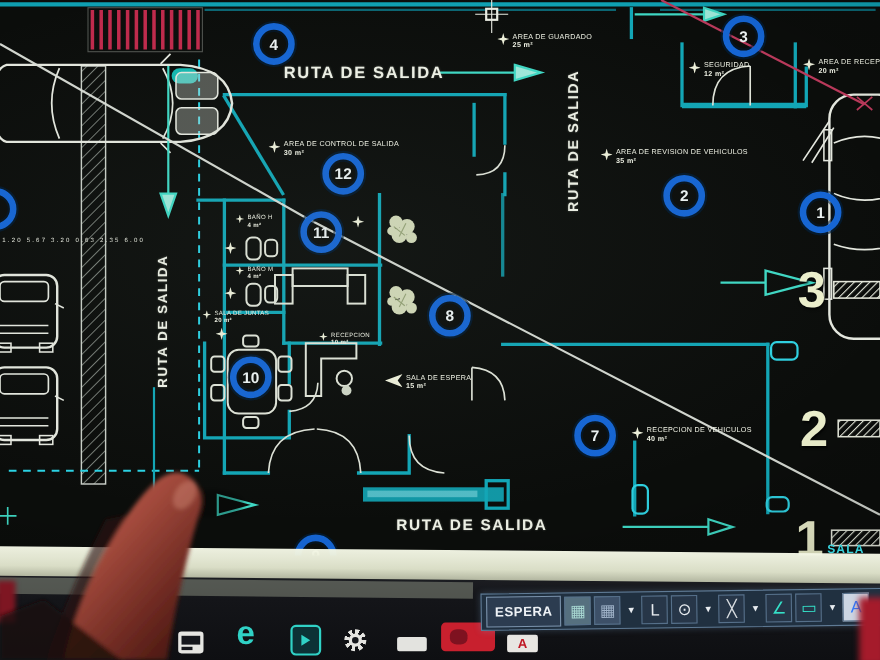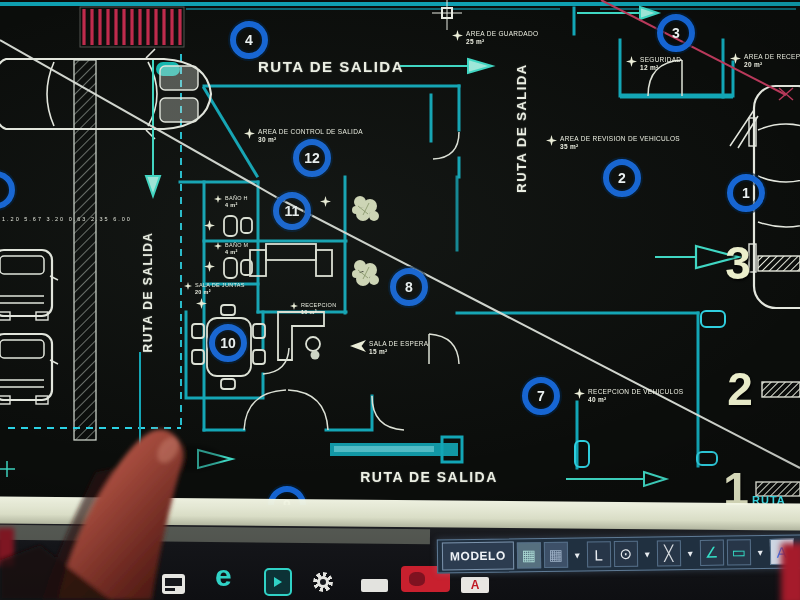--- a/index.html
+++ b/index.html
@@ -420,26 +420,26 @@
               <span class="nm"></span>
               <span class="ar"></span>
             </span>
           </div>
         </div>
       <div class="dimrow">1.20  5.67  3.20  0.63  2.35  6.00</div>
     </div>
     <div class="light"></div>
   </div>
 
-  <div class="acti">RUTA</div>
+  <div class="acti">SALA</div>
 
   <div class="lower"></div>
 
   <div class="statusbar">
-    <div class="sb-btn">MODELO</div>
+    <div class="sb-btn">ESPERA</div>
     <div style="display:flex;gap:3px;">
 
     <div class="sb-ic" style="color: rgb(168, 216, 210); background: rgb(86, 112, 127);">
           <span>▦</span>
         </div>
         <div class="sb-ic" style="color: rgb(159, 178, 200); background: rgb(61, 80, 104);">
           <span>▦</span>
         </div>
         <div class="sb-ic drop">
           <span>▾</span>

